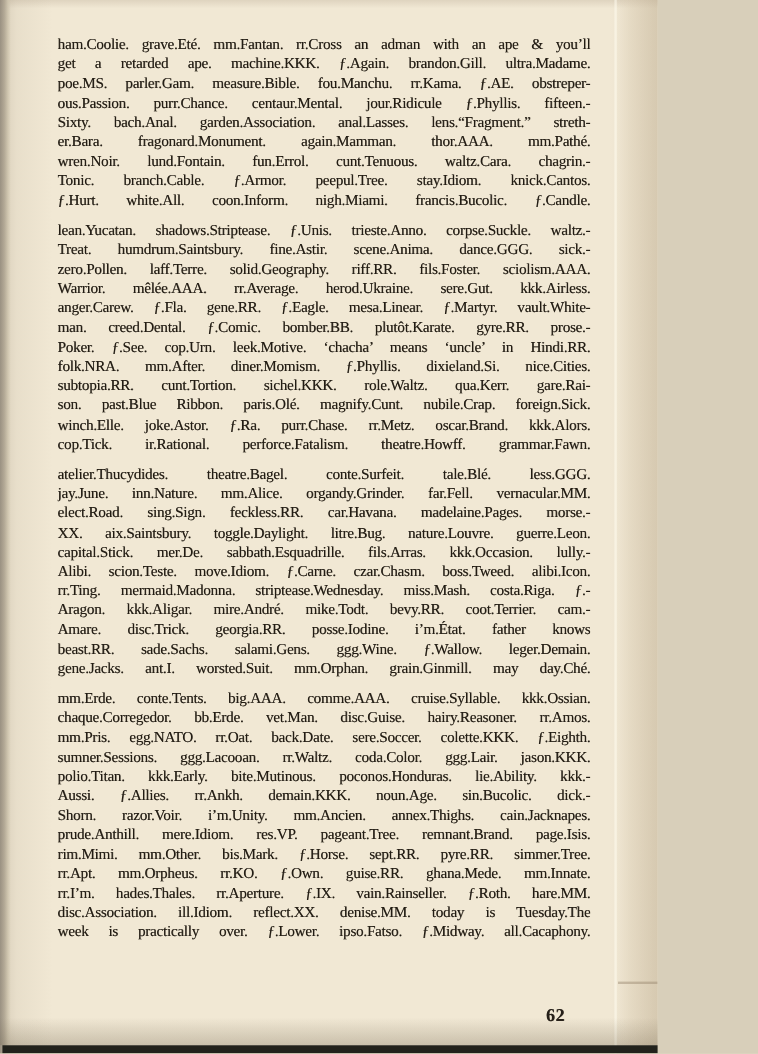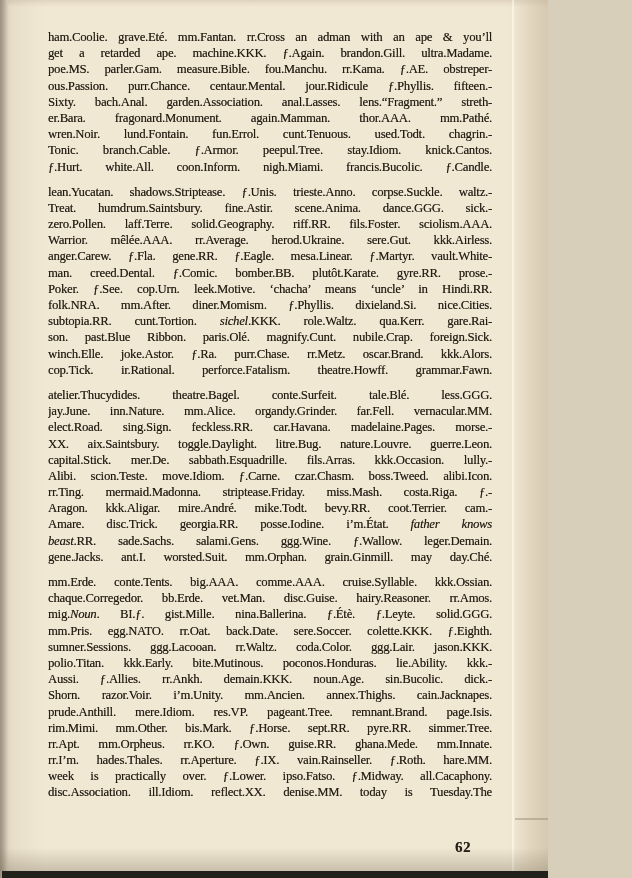--- a/index.html
+++ b/index.html
@@ -56,41 +56,41 @@
   }
   .para{margin:0 0 9px 0;}
   .para:last-child{margin:0;}
   .line{
     height:16.2px;line-height:16.2px;
     overflow:hidden;
     text-align:justify;
     text-align-last:justify;
     white-space:normal;
   }
-  .ital{font-style:italic;}
+  .ital{}
   .page-number{
     position:absolute;left:455px;top:839px;
     font-weight:bold;font-size:15px;
     color:#262019;letter-spacing:0.5px;
     text-shadow:0.25px 0 0 rgba(30,24,16,0.6);
   }
 </style>
 </head>
 <body>
 
 <div class="scan">
   <div class="text-block">
       <div class="para">
         <div class="line"><span>ham.Coolie. grave.Eté. mm.Fantan. rr.Cross an adman with an ape &amp; you’ll</span></div>
         <div class="line"><span>get a retarded ape. machine.KKK. ƒ.Again. brandon.Gill. ultra.Madame.</span></div>
         <div class="line"><span>poe.MS. parler.Gam. measure.Bible. fou.Manchu. rr.Kama. ƒ.AE. obstreper-</span></div>
         <div class="line"><span>ous.Passion. purr.Chance. centaur.Mental. jour.Ridicule ƒ.Phyllis. fifteen.-</span></div>
         <div class="line"><span>Sixty. bach.Anal. garden.Association. anal.Lasses. lens.“Fragment.” streth-</span></div>
         <div class="line"><span>er.Bara. fragonard.Monument. again.Mamman. thor.AAA. mm.Pathé.</span></div>
-        <div class="line"><span>wren.Noir. lund.Fontain. fun.Errol. cunt.Tenuous. used.Todt. chagrin.-</span></div>
+        <div class="line"><span>wren.Noir. lund.Fontain. fun.Errol. cunt.Tenuous. waltz.Cara. chagrin.-</span></div>
         <div class="line"><span>Tonic. branch.Cable. ƒ.Armor. peepul.Tree. stay.Idiom. knick.Cantos.</span></div>
         <div class="line"><span>ƒ.Hurt. white.All. coon.Inform. nigh.Miami. francis.Bucolic. ƒ.Candle.</span></div>
       </div>
       <div class="para">
         <div class="line"><span>lean.Yucatan. shadows.Striptease. ƒ.Unis. trieste.Anno. corpse.Suckle. waltz.-</span></div>
         <div class="line"><span>Treat. humdrum.Saintsbury. fine.Astir. scene.Anima. dance.GGG. sick.-</span></div>
         <div class="line"><span>zero.Pollen. laff.Terre. solid.Geography. riff.RR. fils.Foster. sciolism.AAA.</span></div>
         <div class="line"><span>Warrior. mêlée.AAA. rr.Average. herod.Ukraine. sere.Gut. kkk.Airless.</span></div>
         <div class="line"><span>anger.Carew. ƒ.Fla. gene.RR. ƒ.Eagle. mesa.Linear. ƒ.Martyr. vault.White-</span></div>
         <div class="line"><span>man. creed.Dental. ƒ.Comic. bomber.BB. plutôt.Karate. gyre.RR. prose.-</span></div>
@@ -101,41 +101,40 @@
         <div class="line"><span>winch.Elle. joke.Astor. ƒ.Ra. purr.Chase. rr.Metz. oscar.Brand. kkk.Alors.</span></div>
         <div class="line"><span>cop.Tick. ir.Rational. perforce.Fatalism. theatre.Howff. grammar.Fawn.</span></div>
       </div>
       <div class="para">
         <div class="line"><span>atelier.Thucydides. theatre.Bagel. conte.Surfeit. tale.Blé. less.GGG.</span></div>
         <div class="line"><span>jay.June. inn.Nature. mm.Alice. organdy.Grinder. far.Fell. vernacular.MM.</span></div>
         <div class="line"><span>elect.Road. sing.Sign. feckless.RR. car.Havana. madelaine.Pages. morse.-</span></div>
         <div class="line"><span>XX. aix.Saintsbury. toggle.Daylight. litre.Bug. nature.Louvre. guerre.Leon.</span></div>
         <div class="line"><span>capital.Stick. mer.De. sabbath.Esquadrille. fils.Arras. kkk.Occasion. lully.-</span></div>
         <div class="line"><span>Alibi. scion.Teste. move.Idiom. ƒ.Carne. czar.Chasm. boss.Tweed. alibi.Icon.</span></div>
-        <div class="line"><span>rr.Ting. mermaid.Madonna. striptease.Friday. miss.Mash. costa.Riga. ƒ.-</span></div>
+        <div class="line"><span>rr.Ting. mermaid.Madonna. striptease.Wednesday. miss.Mash. costa.Riga. ƒ.-</span></div>
         <div class="line"><span>Aragon. kkk.Aligar. mire.André. mike.Todt. bevy.RR. coot.Terrier. cam.-</span></div>
         <div class="line"><span>Amare. disc.Trick. georgia.RR. posse.Iodine. i’m.État. </span><span class="ital">father knows</span></div>
         <div class="line"><span class="ital">beast</span><span>.RR. sade.Sachs. salami.Gens. ggg.Wine. ƒ.Wallow. leger.Demain.</span></div>
         <div class="line"><span>gene.Jacks. ant.I. worsted.Suit. mm.Orphan. grain.Ginmill. may day.Ché.</span></div>
       </div>
       <div class="para">
         <div class="line"><span>mm.Erde. conte.Tents. big.AAA. comme.AAA. cruise.Syllable. kkk.Ossian.</span></div>
         <div class="line"><span>chaque.Corregedor. bb.Erde. vet.Man. disc.Guise. hairy.Reasoner. rr.Amos.</span></div>
-        <div class="line"><span>mig.</span><span class="ital">Noun</span><span>. BI.ƒ. gist.Mille. nina.Ballerina. ƒ.Étè. ƒ.Leyte. solid.GGG.</span></div>
         <div class="line"><span>mm.Pris. egg.NATO. rr.Oat. back.Date. sere.Soccer. colette.KKK. ƒ.Eighth.</span></div>
         <div class="line"><span>sumner.Sessions. ggg.Lacooan. rr.Waltz. coda.Color. ggg.Lair. jason.KKK.</span></div>
         <div class="line"><span>polio.Titan. kkk.Early. bite.Mutinous. poconos.Honduras. lie.Ability. kkk.-</span></div>
         <div class="line"><span>Aussi. ƒ.Allies. rr.Ankh. demain.KKK. noun.Age. sin.Bucolic. dick.-</span></div>
         <div class="line"><span>Shorn. razor.Voir. i’m.Unity. mm.Ancien. annex.Thighs. cain.Jacknapes.</span></div>
         <div class="line"><span>prude.Anthill. mere.Idiom. res.VP. pageant.Tree. remnant.Brand. page.Isis.</span></div>
         <div class="line"><span>rim.Mimi. mm.Other. bis.Mark. ƒ.Horse. sept.RR. pyre.RR. simmer.Tree.</span></div>
         <div class="line"><span>rr.Apt. mm.Orpheus. rr.KO. ƒ.Own. guise.RR. ghana.Mede. mm.Innate.</span></div>
         <div class="line"><span>rr.I’m. hades.Thales. rr.Aperture. ƒ.IX. vain.Rainseller. ƒ.Roth. hare.MM.</span></div>
+        <div class="line"><span>disc.Association. ill.Idiom. reflect.XX. denise.MM. today is Tuesday.The</span></div>
         <div class="line"><span>week is practically over. ƒ.Lower. ipso.Fatso. ƒ.Midway. all.Cacaphony.</span></div>
-        <div class="line"><span>disc.Association. ill.Idiom. reflect.XX. denise.MM. today is Tuesday.The</span></div>
       </div>
     </div>
   <div class="page-number">62</div>
   <div class="left-edge"></div>
   <div class="right-edge-highlight"></div>
   <div class="right-edge"></div>
   <div class="right-edge-line"></div>
   <div class="bottom-shadow"></div>
   <div class="bottom-band"></div>
 </div>

